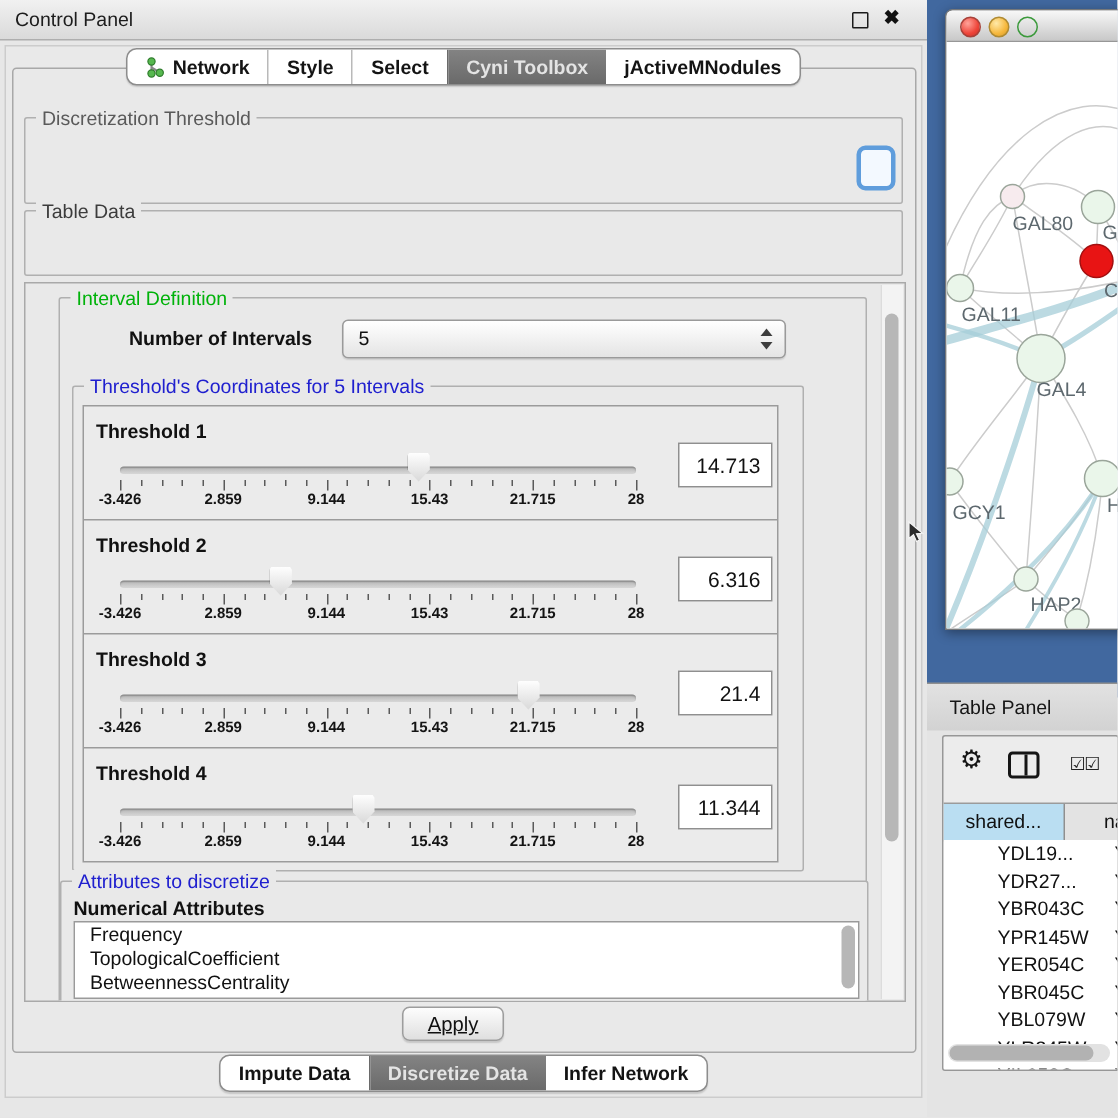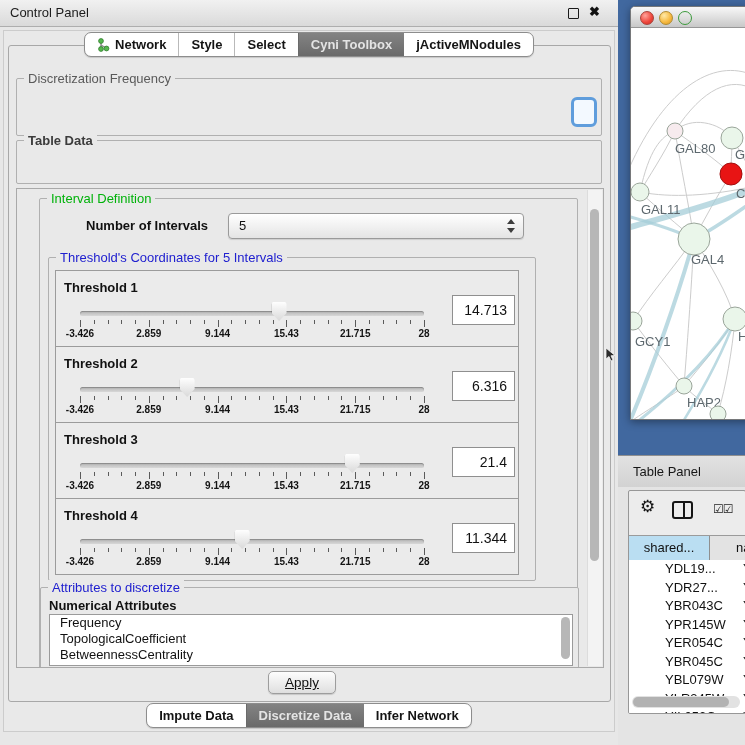--- a/index.html
+++ b/index.html
@@ -143,26 +143,26 @@
       <div class="seg-tab active">
           <span>Cyni Toolbox</span>
         </div>
       <div class="seg-tab">
           <span>jActiveMNodules</span>
         </div>
     </div>
   </div>
 
   <div class="abs grp" style="left:16px;top:78px;width:584px;height:56px;">
-    <span class="legend" style="color:#5a5a5a;">Discretization Frequency</span>
+    <span class="legend" style="color:#5a5a5a;">Discretization Threshold</span>
   </div>
   <div class="abs focus-btn"></div>
 
 
-  <div class="abs grp" style="left:16px;top:140px;width:584px;height:42px;font-weight:bold;">
+  <div class="abs grp" style="left:16px;top:140px;width:584px;height:42px;">
     <span class="legend">Table Data</span>
   </div>
 
   <div class="abs scrollpane">
 
     <div class="abs grp" style="left:22px;top:9px;width:537px;height:600px;background:#e9e9e9;">
       <span class="legend green">Interval Definition</span>
 
       <div class="abs" style="left:46px;top:19px;font-size:13px;font-weight:700;color:#111;">Number of Intervals</div>
       <div class="combo" style="position:absolute;left:188px;top:14px;width:294px;">

